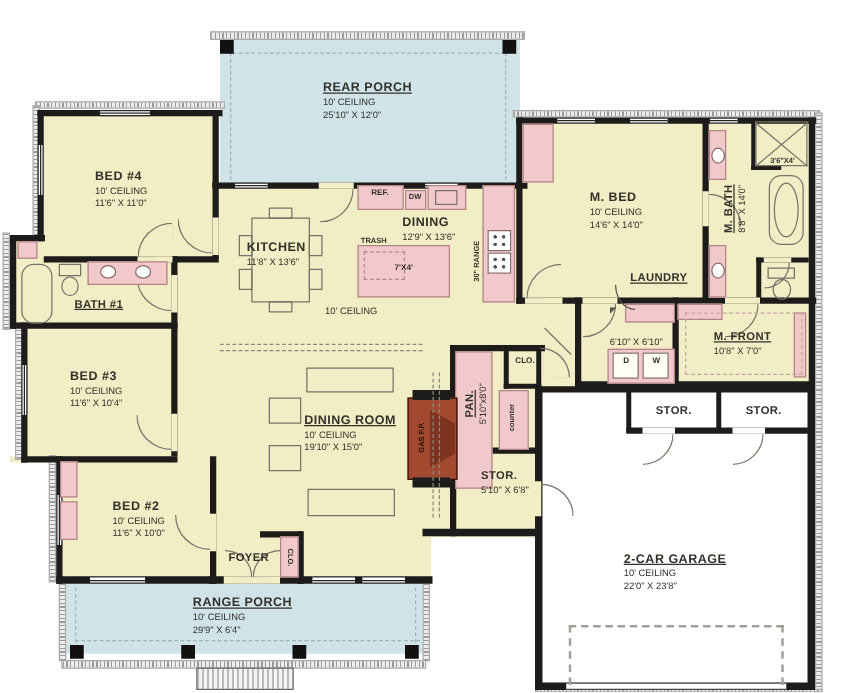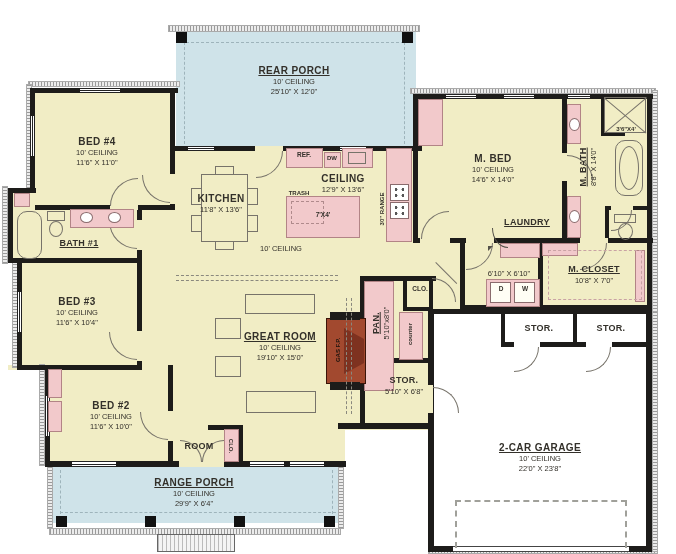--- a/index.html
+++ b/index.html
@@ -39,21 +39,21 @@
   .dashv{border-left:1px dashed #8a887e}
   .dashhp{border-top:1px dashed #9eb4bb}
   .dashvp{border-left:1px dashed #9eb4bb}
   .dsh{border:1px dashed #b08a8c}
   .dshp{border:1px dashed #c9a2a4}
   .diag{background:#77736a;transform-origin:0 0}
   .steps{border:1px solid #666;background:repeating-linear-gradient(90deg,#bbb 0 1px,#f4f4f4 1px 4px)}
   .bay{border:2px dashed #a0a09a;border-bottom:none}
   .arrowc{border-left:1px solid #55524a;border-bottom:1px solid #55524a;border-bottom-left-radius:100%}
   .tri{width:0;height:0;border-top:5px solid #55524a;border-right:5px solid transparent}
-  .lbl{position:absolute;transform:translateX(-50%);text-align:center;line-height:1.3;white-space:nowrap;z-index:30}
+  .lbl{position:absolute;transform:translateX(-50%);line-height:1.3;white-space:nowrap;z-index:30}
   .vblock{position:absolute;transform:translate(-50%,-50%) rotate(-90deg);text-align:center;white-space:nowrap;line-height:1.25;z-index:30}
   .vcw{position:absolute;transform:translate(-50%,-50%) rotate(90deg);white-space:nowrap;z-index:30}
   .rn{font-size:10px;font-weight:700;letter-spacing:.4px}
   .rn2{font-size:9px;font-weight:700;letter-spacing:.3px}
   .rs{font-size:7.5px;font-weight:400}
   .rxs{font-size:6.5px;font-weight:700}
   .rt{font-size:6px;font-weight:700}
   .u{text-decoration:underline}
 </style>
 </head>
@@ -276,28 +276,28 @@
   <div class="lbl" style="left:111px;top:399px">
     <div class="rn">BED #2</div>
     <div class="rs">10' CEILING</div>
     <div class="rs">11'6" X 10'0"</div>
   </div>
   <div class="lbl" style="left:221px;top:192px">
     <div class="rn">KITCHEN</div>
     <div class="rs">11'8" X 13'6"</div>
   </div>
   <div class="lbl" style="left:343px;top:172px">
-    <div class="rn">CEILING</div>
+    <div class="rn">DINING</div>
     <div class="rs">12'9" X 13'6"</div>
   </div>
   <div class="lbl" style="left:281px;top:244px">
     <div class="rs">10' CEILING</div>
   </div>
   <div class="lbl" style="left:280px;top:330px">
-    <div class="rn u">GREAT ROOM</div>
+    <div class="rn u">DINING ROOM</div>
     <div class="rs">10' CEILING</div>
     <div class="rs">19'10" X 15'0"</div>
   </div>
   <div class="lbl" style="left:493px;top:152px">
     <div class="rn">M. BED</div>
     <div class="rs">10' CEILING</div>
     <div class="rs">14'6" X 14'0"</div>
   </div>
   <div class="vblock" style="left:588px;top:167px">
     <div class="rn2 u">M. BATH</div>
@@ -309,21 +309,21 @@
   <div class="lbl" style="left:509px;top:269px">
     <div class="rs">6'10" X 6'10"</div>
   </div>
   <div class="lbl" style="left:501px;top:285px">
     <div class="rxs">D</div>
   </div>
   <div class="lbl" style="left:525px;top:285px">
     <div class="rxs">W</div>
   </div>
   <div class="lbl" style="left:594px;top:264px">
-    <div class="rn2 u">M. CLOSET</div>
+    <div class="rn2 u">M. FRONT</div>
     <div class="rs">10'8" X 7'0"</div>
   </div>
   <div class="vblock" style="left:381px;top:323px">
     <div class="rn2 u">PAN.</div>
     <div class="rs">5'10"x8'0"</div>
   </div>
   <div class="vblock" style="left:411px;top:334px">
     <div class="rt">counter</div>
   </div>
   <div class="lbl" style="left:420px;top:285px">
@@ -341,21 +341,21 @@
   </div>
   <div class="lbl" style="left:611px;top:323px">
     <div class="rn2">STOR.</div>
   </div>
   <div class="lbl" style="left:540px;top:441px">
     <div class="rn u">2-CAR GARAGE</div>
     <div class="rs">10' CEILING</div>
     <div class="rs">22'0" X 23'8"</div>
   </div>
   <div class="lbl" style="left:199px;top:441px">
-    <div class="rn2">ROOM</div>
+    <div class="rn2">FOYER</div>
   </div>
   <div class="lbl" style="left:194px;top:476px">
     <div class="rn u">RANGE PORCH</div>
     <div class="rs">10' CEILING</div>
     <div class="rs">29'9" X 6'4"</div>
   </div>
 
   <div class="lbl" style="left:304px;top:151px">
     <div class="rxs">REF.</div>
   </div>

